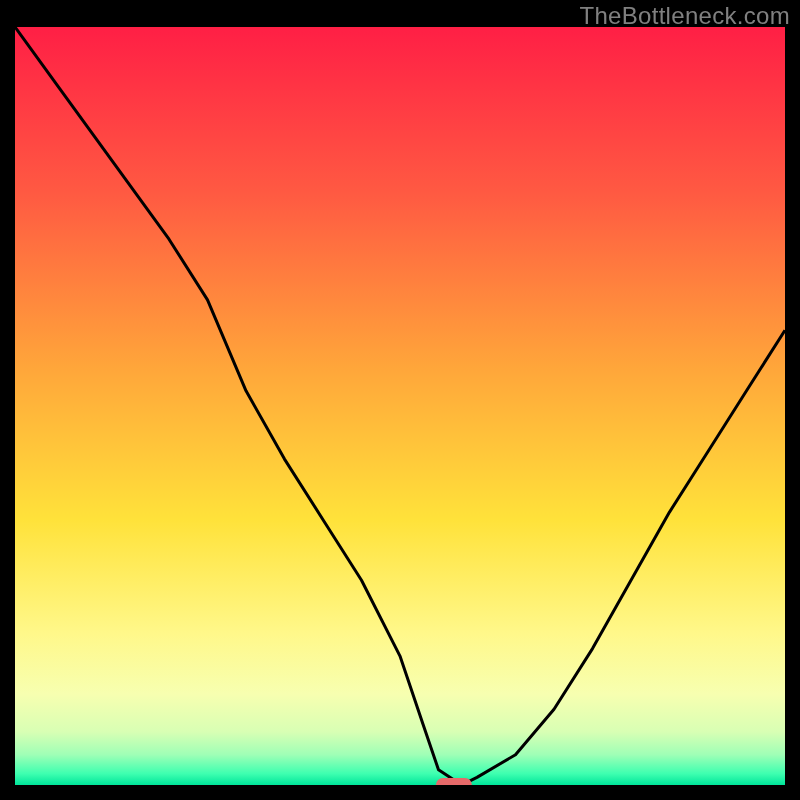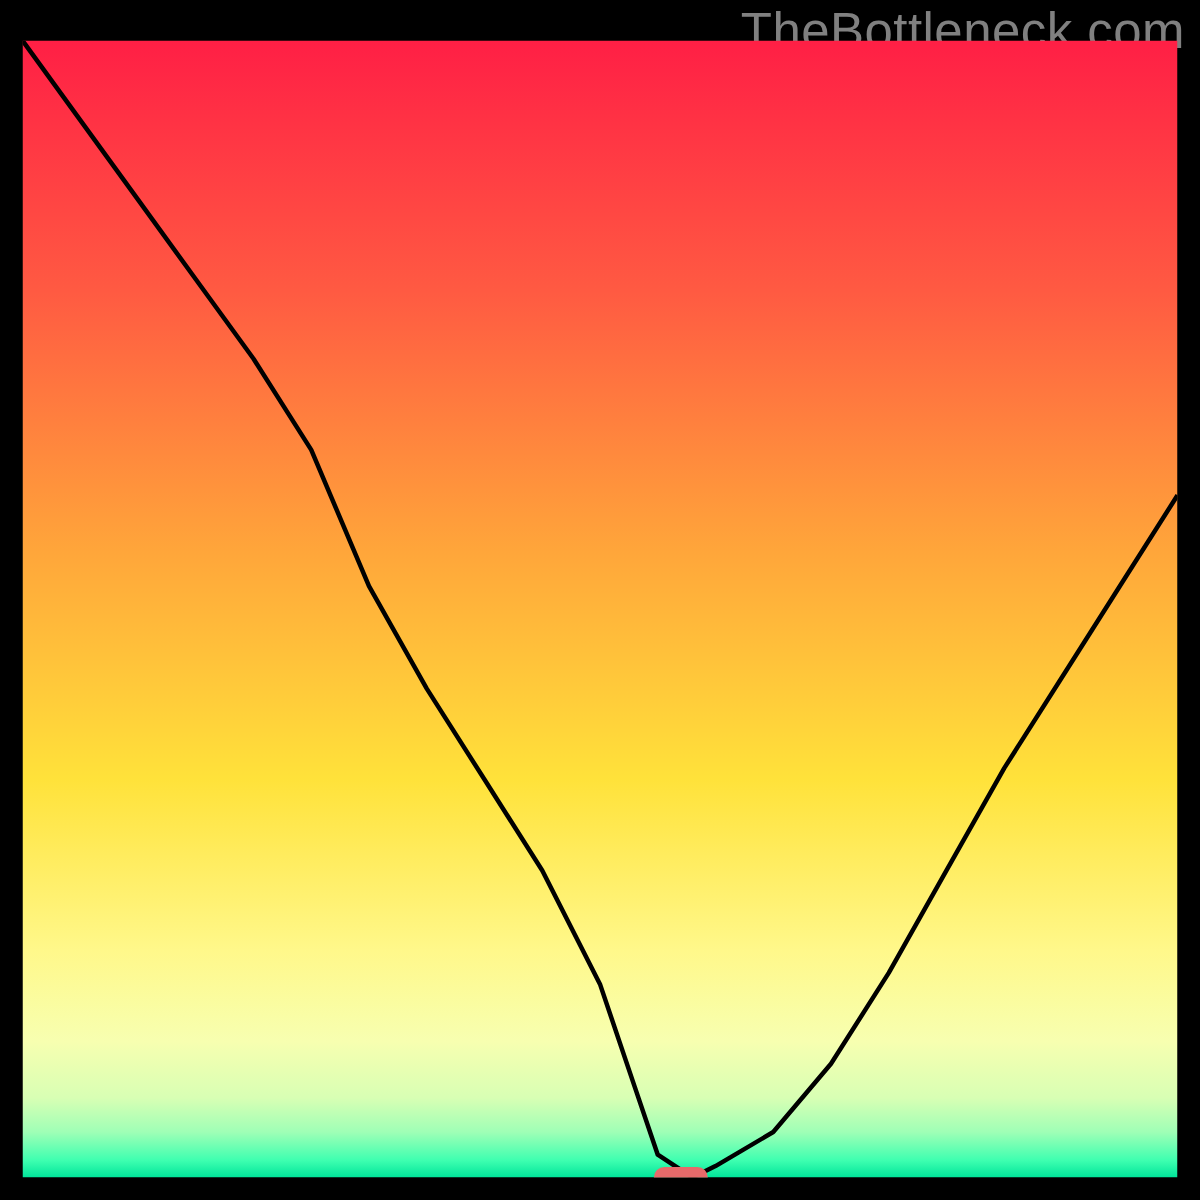--- a/index.html
+++ b/index.html
@@ -16,21 +16,21 @@
     top: 0;
     width: 800px;
     height: 800px;
     background: #000;
   }
   .watermark {
     position: absolute;
     top: 2px;
     right: 10px;
     font-family: Arial, Helvetica, sans-serif;
-    font-size: 34px;
+    font-size: 24px;
     font-weight: 500;
     color: #808080;
     letter-spacing: 0.3px;
   }
   svg.plot {
     position: absolute;
     left: 15px;
     top: 27px;
     width: 770px;
     height: 758px;

